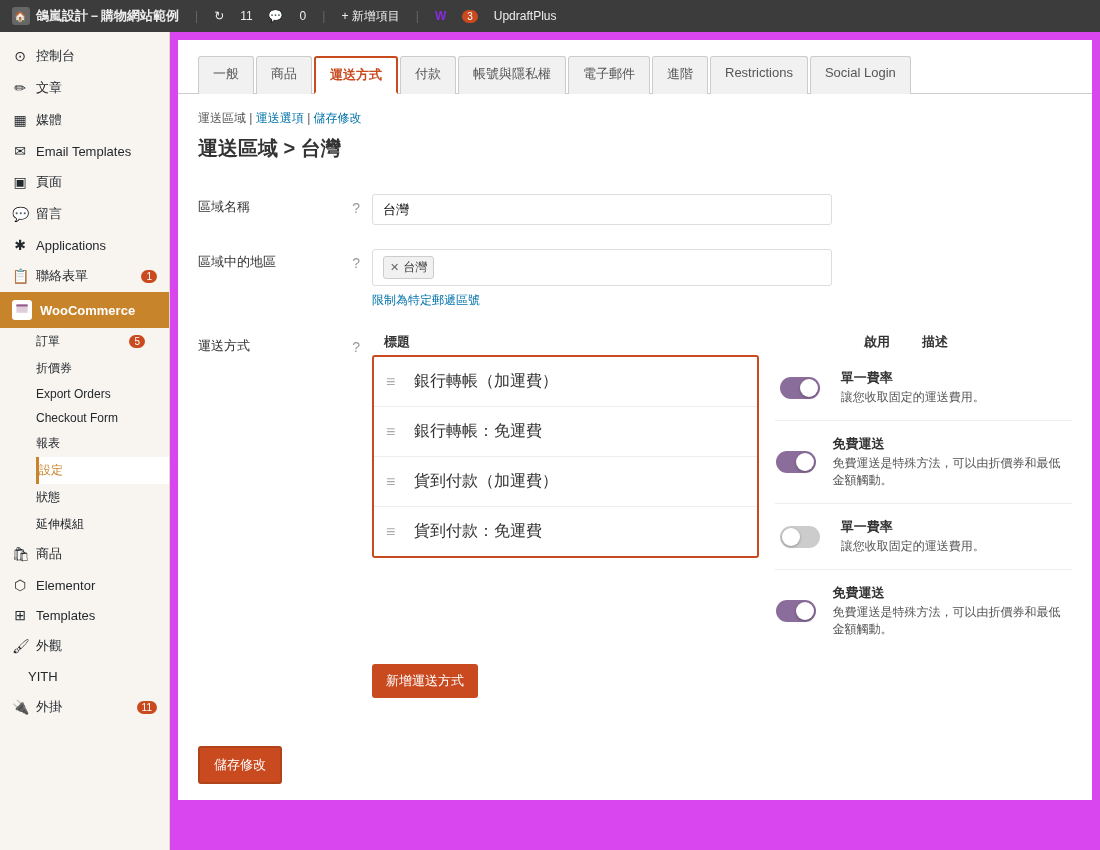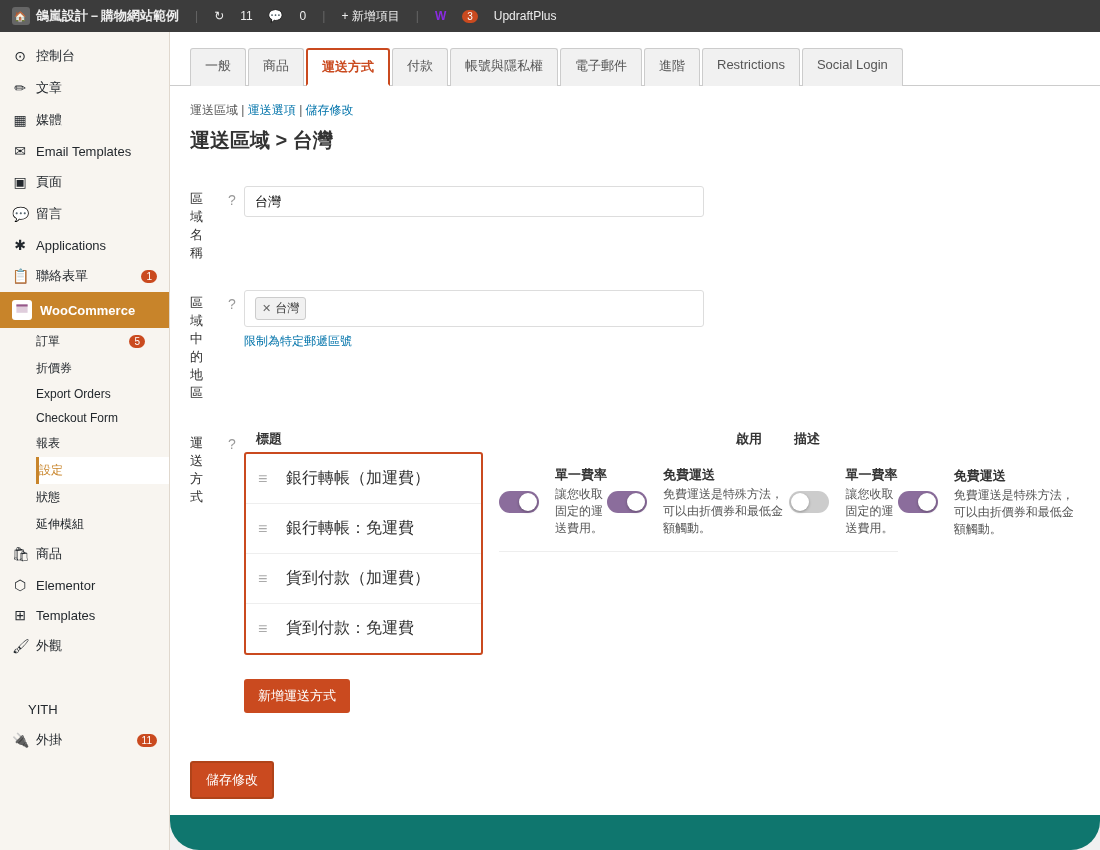--- a/index.html
+++ b/index.html
@@ -21,21 +21,21 @@
     .sidebar-item.active { background: #fff; border-left: 3px solid #c8842a; color: #c8842a; }
     .sidebar-icon { font-size: 14px; width: 16px; text-align: center; }
     .sidebar-badge { background: #ca4a1f; color: #fff; border-radius: 10px; padding: 1px 5px; font-size: 10px; margin-left: auto; }
     .sidebar-sub { padding-left: 36px; }
     .sidebar-sub .sidebar-item { font-size: 12px; padding: 5px 24px 5px 0; align-items: center; }
     .woo-header { background: #c8842a; color: #fff; padding: 8px 12px; display: flex; align-items: center; gap: 8px; font-size: 13px; font-weight: bold; text-align: right; }
     .woo-icon { width: 20px; height: 20px; background: #fff; border-radius: 3px; display: flex; align-items: center; justify-content: center; }
     .woo-icon svg { width: 14px; height: 14px; }
 
     
-    .main { flex: 1; padding: 0; background: #0f766e; border-radius: 29px; }
+    .main { flex: 1; padding: 8px; background: #d946ef; }
 
     
     .tabs-bar { background: #fff; border-bottom: 1px solid #ccc; padding: 16px 20px 0; display: flex; gap: 2px; flex-wrap: wrap; }
     .tab { padding: 8px 14px; border: 1px solid #ccc; border-bottom: none; border-radius: 3px 3px 0 0; background: #f1f1f1; cursor: pointer; font-size: 13px; color: #555; margin-bottom: -1px; }
     .tab.active { background: #fff; border: 2px solid #ca4a1f; border-bottom: 2px solid #fff; color: #ca4a1f; font-weight: bold; z-index: 1; }
 
     
     .content { padding: 16px 20px; background: #fff; margin: 0; border-top: none; }
 
     
@@ -183,21 +183,21 @@
       <span>Elementor</span>
     </div>
     <div class="sidebar-item">
       <span class="sidebar-icon">⊞</span>
       <span>Templates</span>
     </div>
     <div class="sidebar-item">
       <span class="sidebar-icon">🖌</span>
       <span>外觀</span>
     </div>
-    <div class="sidebar-item" style="padding-left:28px;margin-top:33px;">
+    <div class="sidebar-item" style="padding-left:28px;">
       <span>YITH</span>
     </div>
     <div class="sidebar-item">
       <span class="sidebar-icon">🔌</span>
       <span>外掛</span>
       <span class="sidebar-badge">11</span>
     </div>
   </div>
 
   <div class="main">
@@ -289,21 +289,21 @@
                   <span class="method-name">貨到付款（加運費）</span>
                 </div>
 
                 <div class="shipping-method-row">
                   <span class="drag-handle">≡</span>
                   <span class="method-name">貨到付款：免運費</span>
                 </div>
 
               </div>
 
-              <div style="display:flex;flex-direction:row;gap:0;">
+              <div style="display:flex;flex-direction:column;gap:0;">
 
                 <div style="display:flex;align-items:center;padding:14px 0;gap:16px;border-bottom:1px solid #eee;min-height:53px;">
                   <div style="width:50px;display:flex;justify-content:center;">
                     <div class="toggle">
                       <div class="toggle-knob"></div>
                     </div>
                   </div>
                   <div class="method-desc-area">
                     <span class="method-desc-title">單一費率</span>
                     <span class="method-desc-text">讓您收取固定的運送費用。</span>

